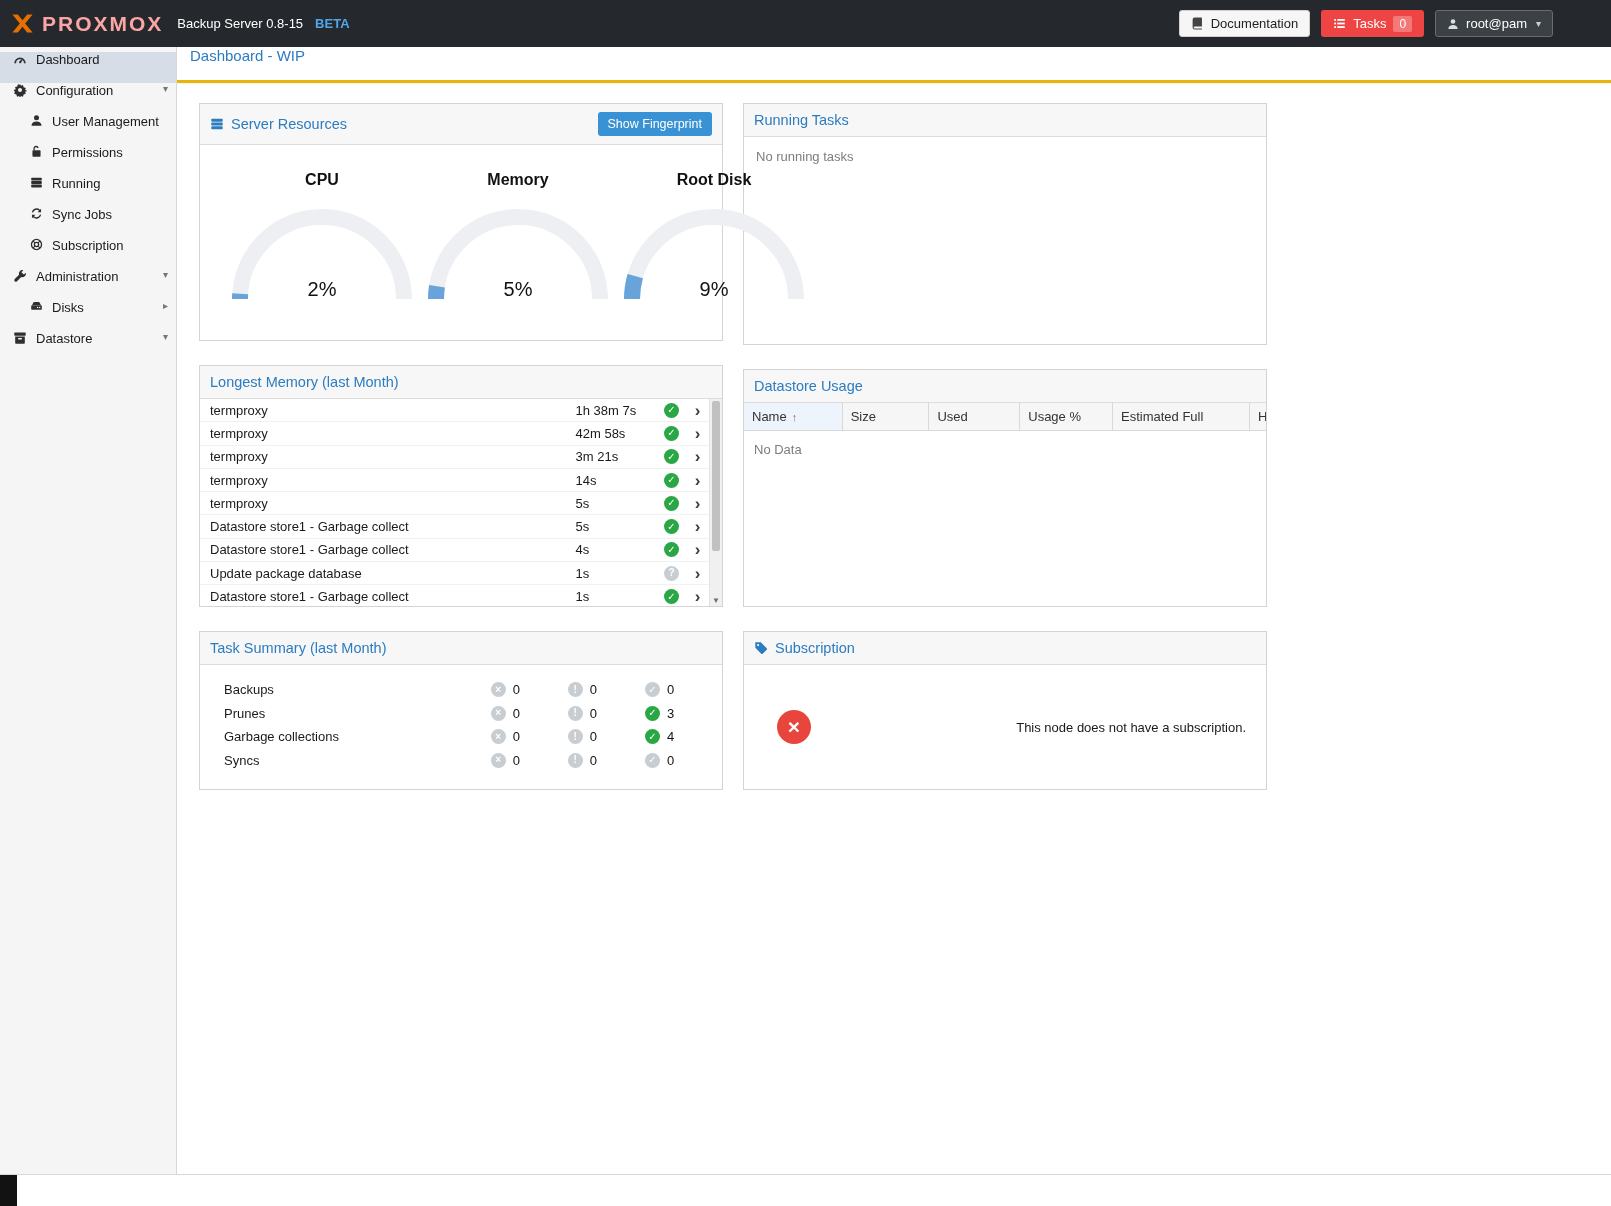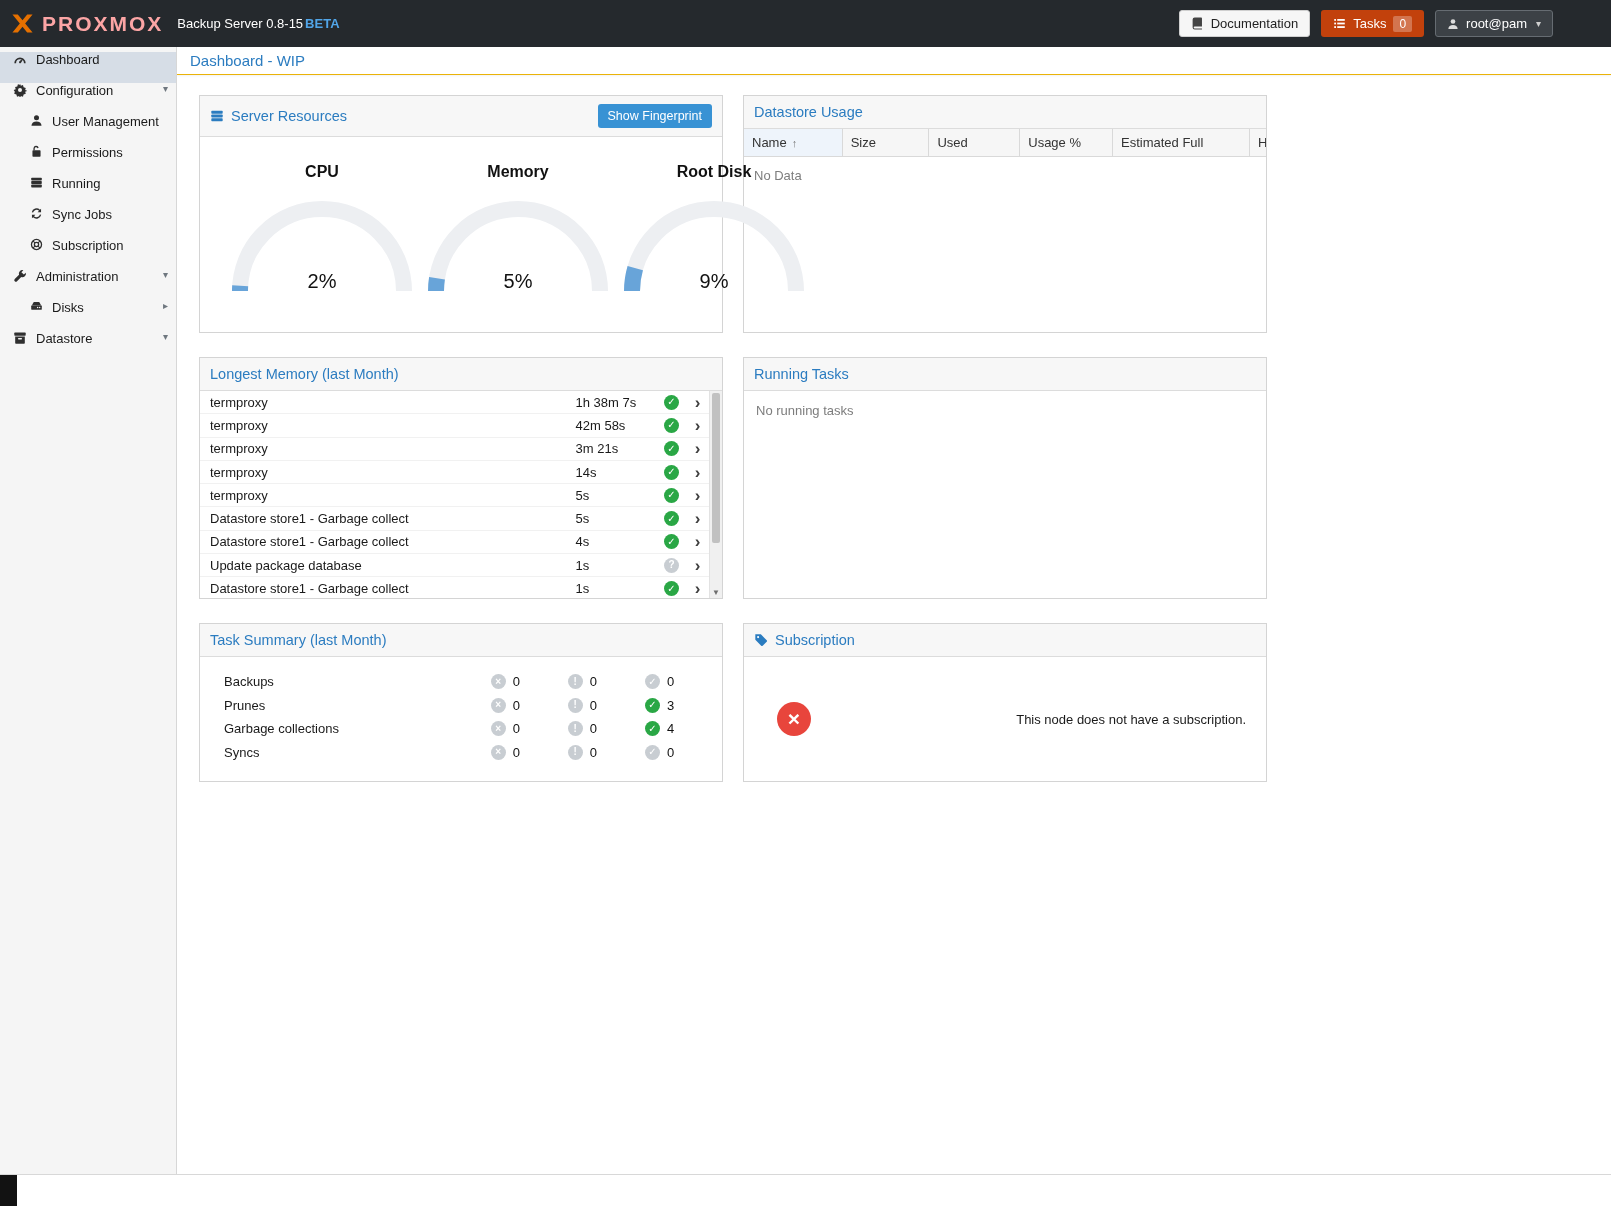--- a/index.html
+++ b/index.html
@@ -3,43 +3,43 @@
 <meta charset="utf-8">
 <style>
 *{box-sizing:border-box;margin:0;padding:0}
 html,body{width:1611px;height:1206px}
 body{font-family:"Liberation Sans","DejaVu Sans",sans-serif;font-size:13px;color:#1a1a1a;background:#fff;overflow:hidden}
 
 
 .topbar{height:47px;background:#25292d;display:flex;align-items:center;padding:0 58px 0 10px;color:#fff}
 .brand{display:flex;align-items:center;gap:7px;margin-right:14px}
 .brand-word{font-size:21px;font-weight:bold;letter-spacing:2px;color:#fca5a5}
-.product{font-size:13px;color:#fff;margin-right:2px}
+.product{font-size:13px;color:#fff;margin-right:12px}
 .beta{color:#51a5e8;font-size:13px;font-weight:bold;cursor:pointer}
 .top-right{margin-left:auto;display:flex;gap:11px;align-items:center}
 .tbtn{display:inline-flex;align-items:center;gap:7px;height:27px;padding:0 11px;border-radius:3px;font-size:13px;border:1px solid transparent;cursor:pointer;font-family:inherit}
 .btn-doc{background:#f6f6f6;color:#222;border-color:#cfcfcf}
 .btn-doc .ic{color:#444;display:inline-flex}
-.btn-tasks{background:#c2410c;color:#fff}
+.btn-tasks{background:#ef4444;color:#fff}
 .btn-tasks .ic{color:#fff;display:inline-flex}
 .badge{background:rgba(255,255,255,.28);border-radius:2px;padding:1px 6px;font-size:12px}
 .btn-user{background:#3c4146;color:#fff;border-color:#666c72}
 .btn-user .ic{color:#ddd;display:inline-flex}
 .caret-sm{font-size:10px;color:#cfcfcf;margin-left:2px}
 
 
 .app{display:flex;height:1127px}
 .sidebar{width:177px;background:#f5f5f5;border-right:1px solid #d7d7d7;padding-top:5px}
 .side-item{display:flex;align-items:flex-start;height:31px;padding:0 8px 0 12px;font-size:13px;color:#1a1a1a;cursor:pointer}
 .side-item.sub{padding-left:28px}
 .side-item.selected{background:#d6dde6}
 .sicon{width:16px;display:inline-flex;justify-content:center;margin-right:8px;color:#2f2f2f;flex:none}
 .scaret{margin-left:auto;color:#6f777f;font-size:10px}
 .content{flex:1;background:#fff;overflow:hidden}
-.titlebar{height:28px;background:#fff;display:flex;align-items:center;padding-left:13px;border-bottom:1px solid #eab308;box-shadow:0 1px 2px rgba(0,0,0,.06)}
+.titlebar{height:36px;background:#fff;display:flex;padding-left:13px;border-bottom:3px solid #eab308;box-shadow:0 1px 2px rgba(0,0,0,.06)}
 .page-title{color:#2b7cc0;font-size:15px}
 .panels{display:flex;gap:20px;padding:20px 0 0 22px}
 .col{width:524px;display:flex;flex-direction:column}
 
 
 .panel{background:#fff;border:1px solid #d4d4d4;margin-bottom:24px;display:flex;flex-direction:column}
 .phead{display:flex;align-items:center;gap:7px;padding:8px 10px;background:#f7f7f7;border-bottom:1px solid #dcdcdc;flex:none}
 .ptitle{color:#2b7cc0;font-size:14.5px}
 .hicon{color:#2b7cc0;display:inline-flex}
 .btn-blue{margin-left:auto;background:#3892d4;color:#fff;border:none;border-radius:3px;padding:5px 10px;font-size:12.5px;cursor:pointer;font-family:inherit}
@@ -459,20 +459,27 @@
                   <span class="circ neutral">✓</span>
                   <span class="ts-num n-ok">0</span>
                 </span>
               </div>
             </div>
         </section>
       </div>
 
       <div class="col">
 
+        <section class="panel panel-running">
+          <div class="phead">
+            <span class="ptitle">Running Tasks</span>
+          </div>
+          <div class="rt-body">No running tasks</div>
+        </section>
+
         <section class="panel panel-datastore">
           <div class="phead">
             <span class="ptitle">Datastore Usage</span>
           </div>
           <div class="du-header">
             <div class="du-col">
               <span>Name</span>
               <span class="sort-arrow">↑</span>
             </div>
             <div class="du-col">
@@ -485,27 +492,20 @@
                 <span>Usage %</span>
               </div>
             <div class="du-col">
                 <span>Estimated Full</span>
               </div>
             <div class="du-col">
                 <span>History (last Month)</span>
               </div>
           </div>
           <div class="empty-text">No Data</div>
-        </section>
-
-        <section class="panel panel-running">
-          <div class="phead">
-            <span class="ptitle">Running Tasks</span>
-          </div>
-          <div class="rt-body">No running tasks</div>
         </section>
 
         <section class="panel panel-subscription">
           <div class="phead">
             <span class="hicon">
               <svg width="14" height="14" viewBox="0 0 16 16" fill="currentColor">
                   <path d="M1.5 1.5h5.8c.3 0 .6.1.8.3l6.4 6.4c.5.5.5 1.2 0 1.7l-4.6 4.6c-.5.5-1.2.5-1.7 0L1.8 8.1a1.2 1.2 0 0 1-.3-.8z"></path>
                   <circle cx="4.7" cy="4.7" r="1.2" fill="#fff"></circle>
                 </svg>
             </span>

